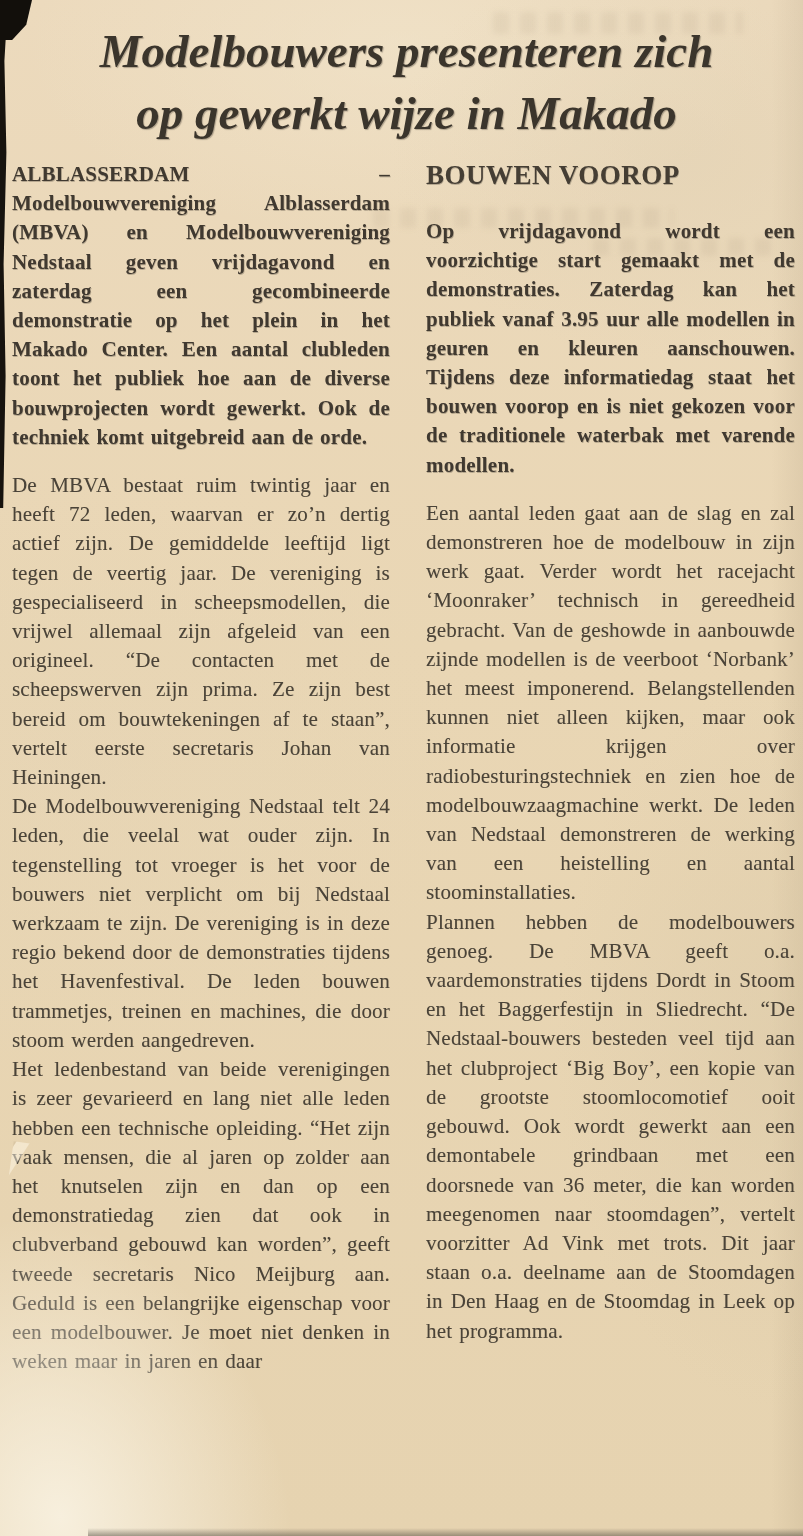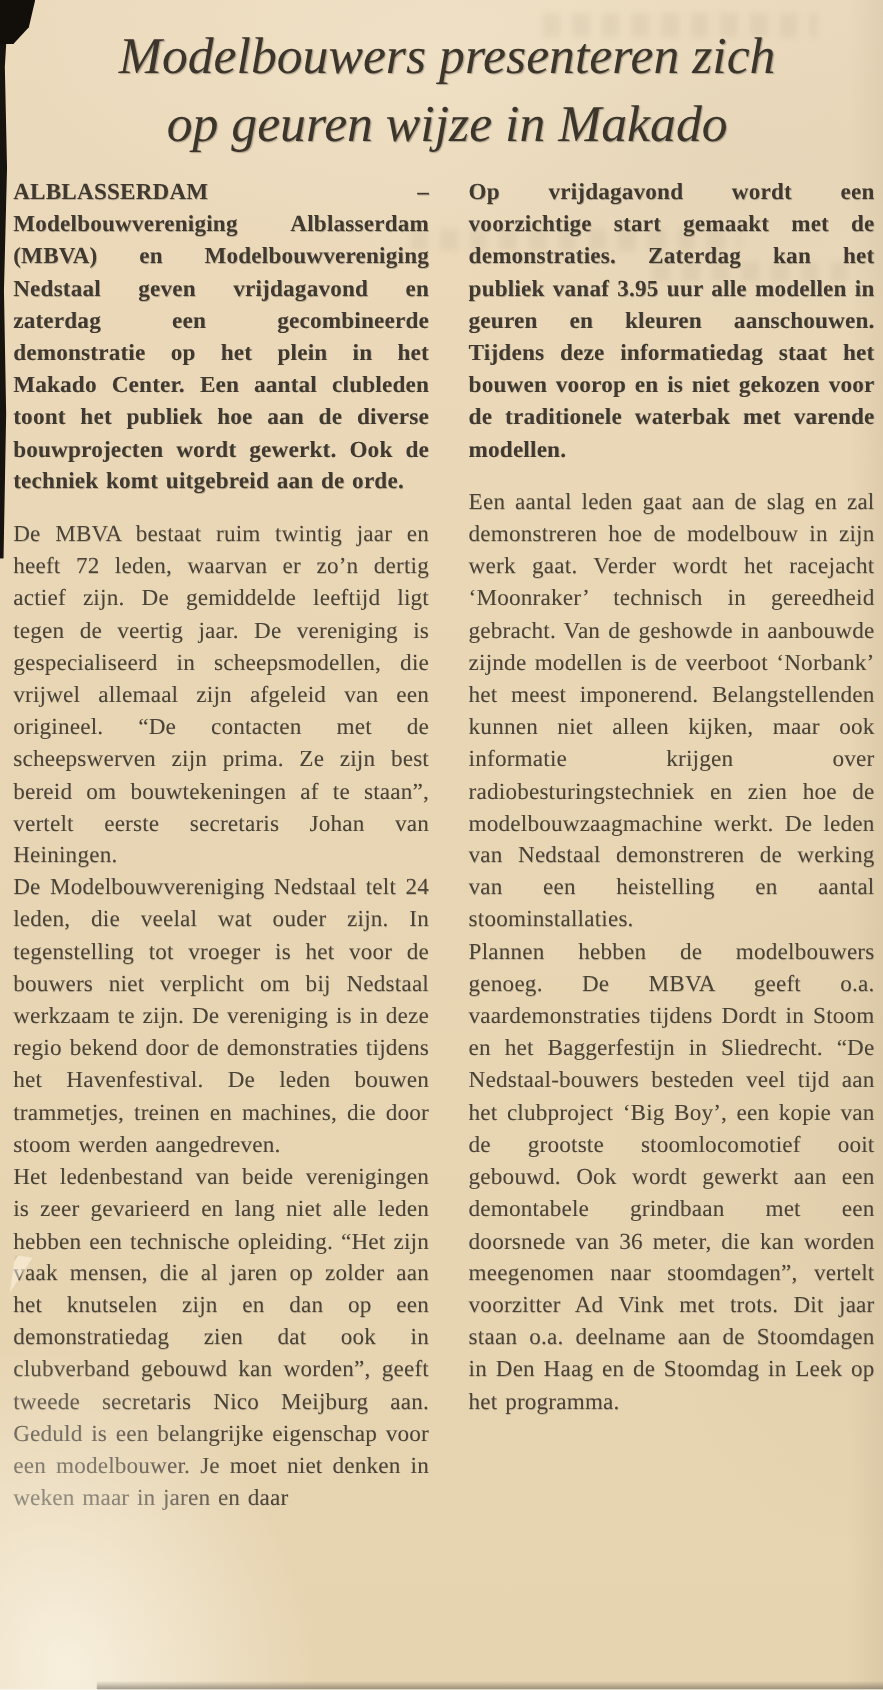--- a/index.html
+++ b/index.html
@@ -45,21 +45,21 @@
     background:repeating-linear-gradient(90deg, rgba(142,122,96,0.18) 0 16px, rgba(0,0,0,0) 16px 27px);
   }
   .ghost.g1{right:60px;top:12px;width:250px;height:22px;}
   .ghost.g2{right:130px;top:208px;width:300px;height:20px;}
   .ghost.g3{right:30px;top:238px;width:180px;height:18px;}
 
   
   .headline{
     position:relative;margin:0;padding:20px 30px 0 40px;
     text-align:center;
-    font-style:italic;font-weight:normal;
+    font-style:italic;font-weight:bold;
     font-size:47px;line-height:62px;
     color:#3b352c;
     text-shadow:1px 1px 1px rgba(58,50,40,0.35);
   }
   .headline span{display:block;}
 
   
   .columns{
     position:relative;display:flex;gap:36px;
     padding:16px 8px 0 12px;
@@ -89,33 +89,34 @@
 <body>
 
 <div class="page">
 
   <div class="ghost g1"></div>
   <div class="ghost g2"></div>
   <div class="ghost g3"></div>
 
   <h1 class="headline">
     <span>Modelbouwers presenteren zich</span>
-    <span>op geuren wijze in Makado</span>
+    <span>op gewerkt wijze in Makado</span>
   </h1>
 
   <div class="columns">
 
     <div class="col col-left">
       <p class="lead">ALBLASSERDAM – Modelbouwvereniging Alblasserdam (MBVA) en Modelbouwvereniging Nedstaal geven vrijdagavond en zaterdag een gecombineerde demonstratie op het plein in het Makado Center. Een aantal clubleden toont het publiek hoe aan de diverse bouwprojecten wordt gewerkt. Ook de techniek komt uitgebreid aan de orde.</p>
       <p>De MBVA bestaat ruim twintig jaar en heeft 72 leden, waarvan er zo’n dertig actief zijn. De gemiddelde leeftijd ligt tegen de veertig jaar. De vereniging is gespecialiseerd in scheepsmodellen, die vrijwel allemaal zijn afgeleid van een origineel. “De contacten met de scheepswerven zijn prima. Ze zijn best bereid om bouwtekeningen af te staan”, vertelt eerste secretaris Johan van Heiningen.</p>
       <p>De Modelbouwvereniging Nedstaal telt 24 leden, die veelal wat ouder zijn. In tegenstelling tot vroeger is het voor de bouwers niet verplicht om bij Nedstaal werkzaam te zijn. De vereniging is in deze regio bekend door de demonstraties tijdens het Havenfestival. De leden bouwen trammetjes, treinen en machines, die door stoom werden aangedreven.</p>
       <p>Het ledenbestand van beide verenigingen is zeer gevarieerd en lang niet alle leden hebben een technische opleiding. “Het zijn vaak mensen, die al jaren op zolder aan het knutselen zijn en dan op een demonstratiedag zien dat ook in clubverband gebouwd kan worden”, geeft tweede secretaris Nico Meijburg aan. Geduld is een belangrijke eigenschap voor een modelbouwer. Je moet niet denken in weken maar in jaren en daar</p>
     </div>
 
     <div class="col col-right">
+      <h2 class="subhead">BOUWEN VOOROP</h2>
       <p class="lead">Op vrijdagavond wordt een voorzichtige start gemaakt met de demonstraties. Zaterdag kan het publiek vanaf 3.95 uur alle modellen in geuren en kleuren aanschouwen. Tijdens deze informatiedag staat het bouwen voorop en is niet gekozen voor de traditionele waterbak met varende modellen.</p>
       <p>Een aantal leden gaat aan de slag en zal demonstreren hoe de modelbouw in zijn werk gaat. Verder wordt het racejacht ‘Moonraker’ technisch in gereedheid gebracht. Van de geshowde in aanbouwde zijnde modellen is de veerboot ‘Norbank’ het meest imponerend. Belangstellenden kunnen niet alleen kijken, maar ook informatie krijgen over radiobesturingstechniek en zien hoe de modelbouwzaagmachine werkt. De leden van Nedstaal demonstreren de werking van een heistelling en aantal stoominstallaties.</p>
       <p>Plannen hebben de modelbouwers genoeg. De MBVA geeft o.a. vaardemonstraties tijdens Dordt in Stoom en het Baggerfestijn in Sliedrecht. “De Nedstaal-bouwers besteden veel tijd aan het clubproject ‘Big Boy’, een kopie van de grootste stoomlocomotief ooit gebouwd. Ook wordt gewerkt aan een demontabele grindbaan met een doorsnede van 36 meter, die kan worden meegenomen naar stoomdagen”, vertelt voorzitter Ad Vink met trots. Dit jaar staan o.a. deelname aan de Stoomdagen in Den Haag en de Stoomdag in Leek op het programma.</p>
     </div>
 
   </div>
 
   <div class="crease-bl"></div>
   <div class="crease-line"></div>
   <div class="edge-left"></div>

